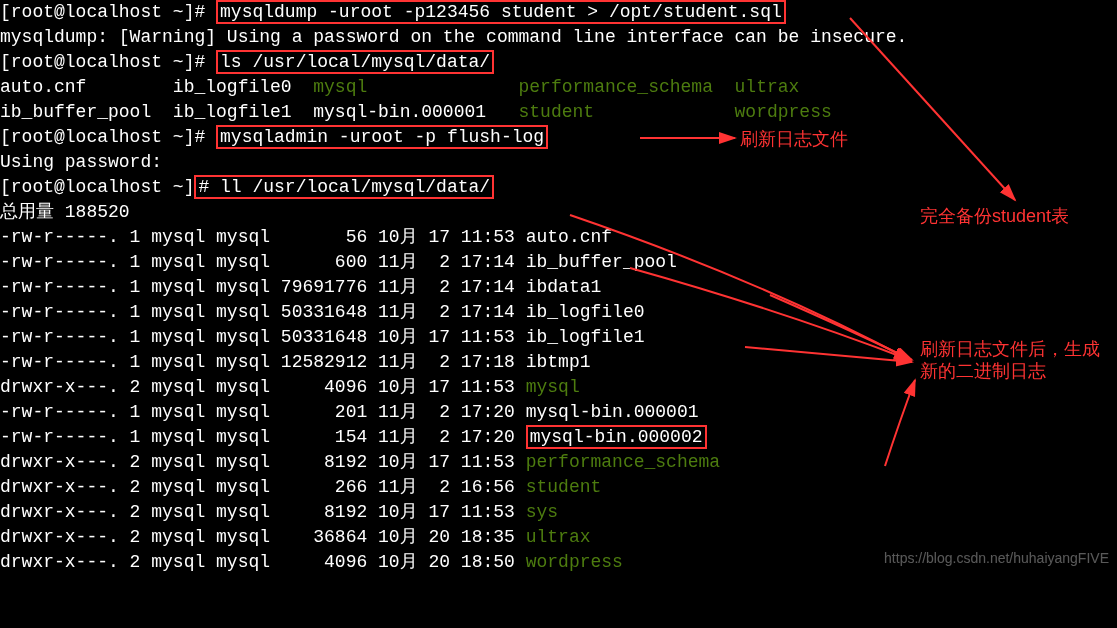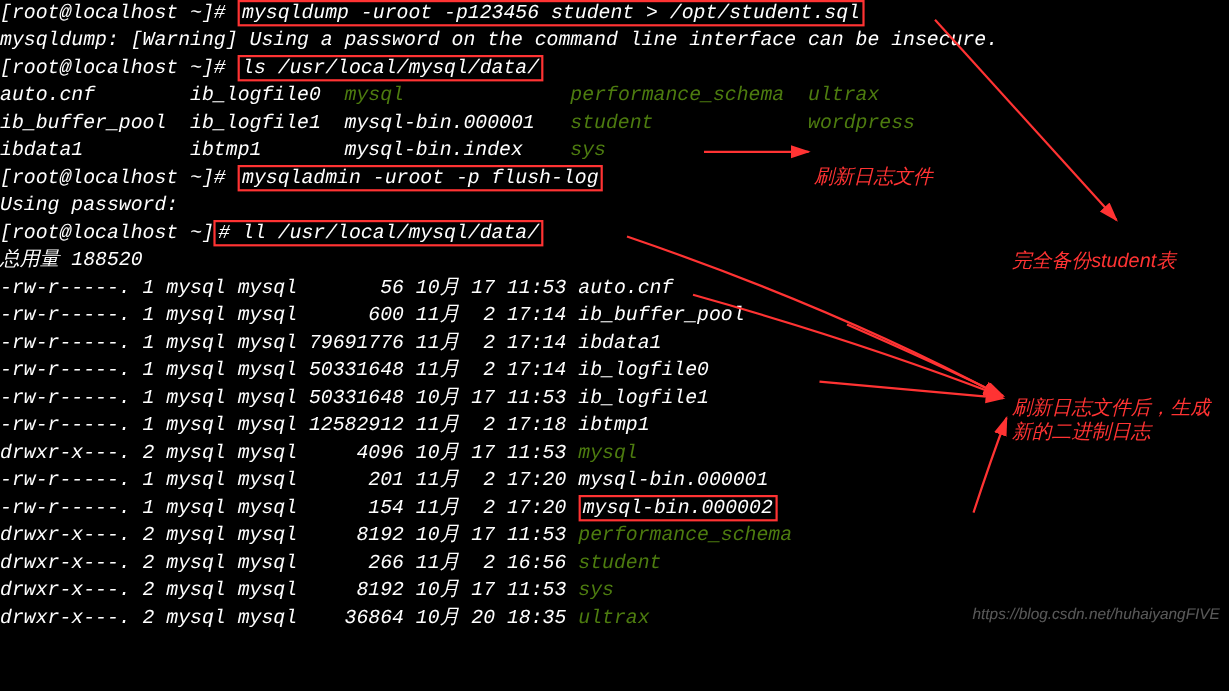--- a/index.html
+++ b/index.html
@@ -1,34 +1,33 @@
 <!DOCTYPE html>
 <html><head>
 <meta charset="utf-8">
 <style>
   html,body{margin:0;padding:0;background:#000;color:#fff;font-family:"Courier New",monospace;font-size:18px;line-height:25px;}
-  .terminal{position:relative;width:1117px;height:577px;overflow:hidden;font-style:italic;}
+  .terminal{position:relative;width:1117px;height:577px;overflow:hidden;}
   .line{white-space:pre;}
   .c{color:#4d7c0f;}
   .box{border:2px solid #ff3333;padding:0 2px;}
-  .anno{position:absolute;color:#ff3333;font-family:sans-serif;font-size:18px;line-height:22px;margin-top:21px;}
+  .anno{position:absolute;color:#ff3333;font-family:sans-serif;font-size:18px;line-height:22px;}
   svg.overlay{position:absolute;left:0;top:0;pointer-events:none;}
   .watermark{position:absolute;right:8px;bottom:6px;color:rgba(255,255,255,0.35);font-family:sans-serif;font-size:14px;}
 </style>
 </head>
 <body>
 <div class="terminal">
 
 <div id="content">
       <div class="line">[root@localhost ~]# <span class="box">mysqldump -uroot -p123456 student &gt; /opt/student.sql</span></div>
       <div class="line">mysqldump: [Warning] Using a password on the command line interface can be insecure.</div>
       <div class="line">[root@localhost ~]# <span class="box">ls /usr/local/mysql/data/</span></div>
       <div class="line">auto.cnf        ib_logfile0  <span class="c">mysql</span>              <span class="c">performance_schema</span>  <span class="c">ultrax</span></div>
       <div class="line">ib_buffer_pool  ib_logfile1  mysql-bin.000001   <span class="c">student</span>             <span class="c">wordpress</span></div>
-      <div class="line">ibdata1         ibtmp1       mysql-bin.index    <span class="c">sys</span></div>
       <div class="line">[root@localhost ~]# <span class="box">mysqladmin -uroot -p flush-log</span></div>
       <div class="line">Using password: </div>
       <div class="line"><span>[root@localhost ~]</span><span class="box"># ll /usr/local/mysql/data/</span></div>
       <div class="line">总用量 188520</div>
       <div class="line">-rw-r-----. 1 mysql mysql       56 10月 17 11:53 auto.cnf</div>
       <div class="line">-rw-r-----. 1 mysql mysql      600 11月  2 17:14 ib_buffer_pool</div>
       <div class="line">-rw-r-----. 1 mysql mysql 79691776 11月  2 17:14 ibdata1</div>
       <div class="line">-rw-r-----. 1 mysql mysql 50331648 11月  2 17:14 ib_logfile0</div>
       <div class="line">-rw-r-----. 1 mysql mysql 50331648 10月 17 11:53 ib_logfile1</div>
       <div class="line">-rw-r-----. 1 mysql mysql 12582912 11月  2 17:18 ibtmp1</div>

